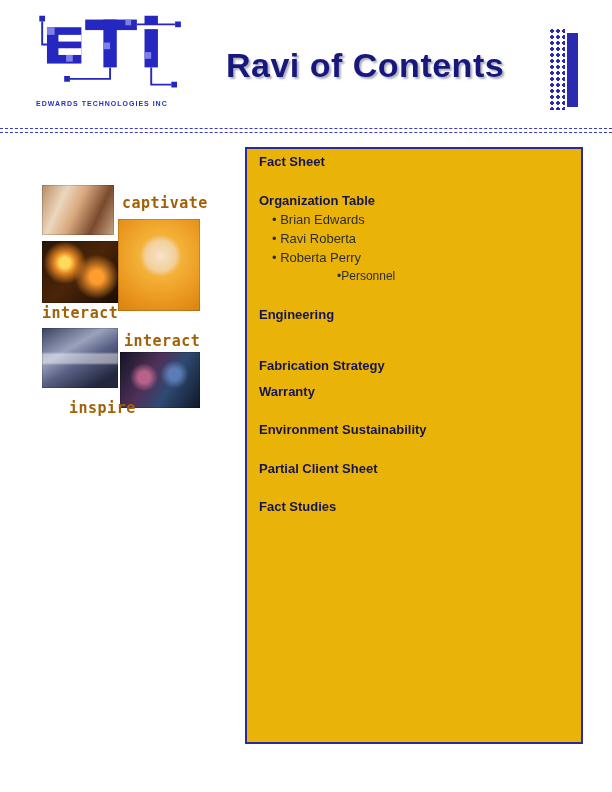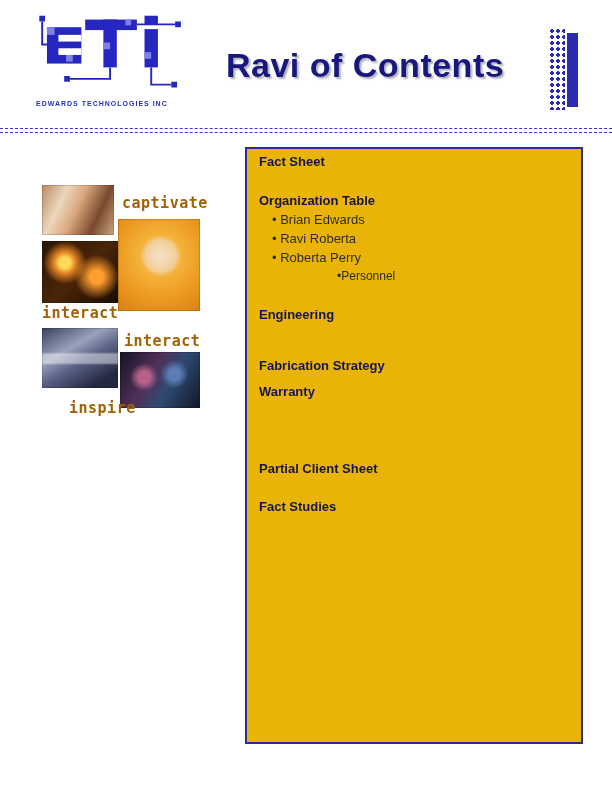--- a/index.html
+++ b/index.html
@@ -108,17 +108,18 @@
 
     <div class="toc-item" style="top:44px">Organization Table</div>
     <div class="toc-child" style="top:63px">• Brian Edwards</div>
     <div class="toc-child" style="top:82px">• Ravi Roberta</div>
     <div class="toc-child" style="top:101px">• Roberta Perry</div>
     <div class="toc-subchild" style="top:120px">•Personnel</div>
 
     <div class="toc-item" style="top:158px">Engineering</div>
     <div class="toc-item" style="top:209px">Fabrication Strategy</div>
     <div class="toc-item" style="top:235px">Warranty</div>
+    <div class="toc-item" style="top:273px">Environment Sustainability</div>
     <div class="toc-item" style="top:312px">Partial Client Sheet</div>
     <div class="toc-item" style="top:350px">Fact Studies</div>
   </div>
 
 </div>
 
 </body></html>

